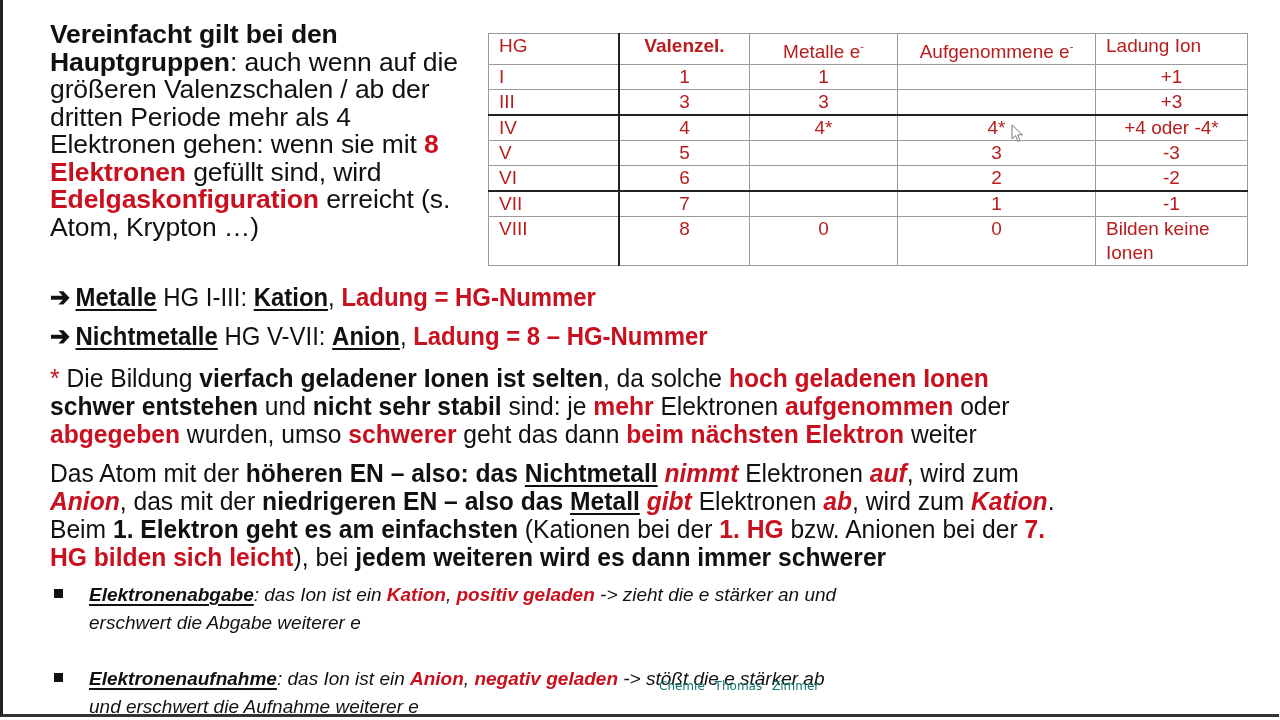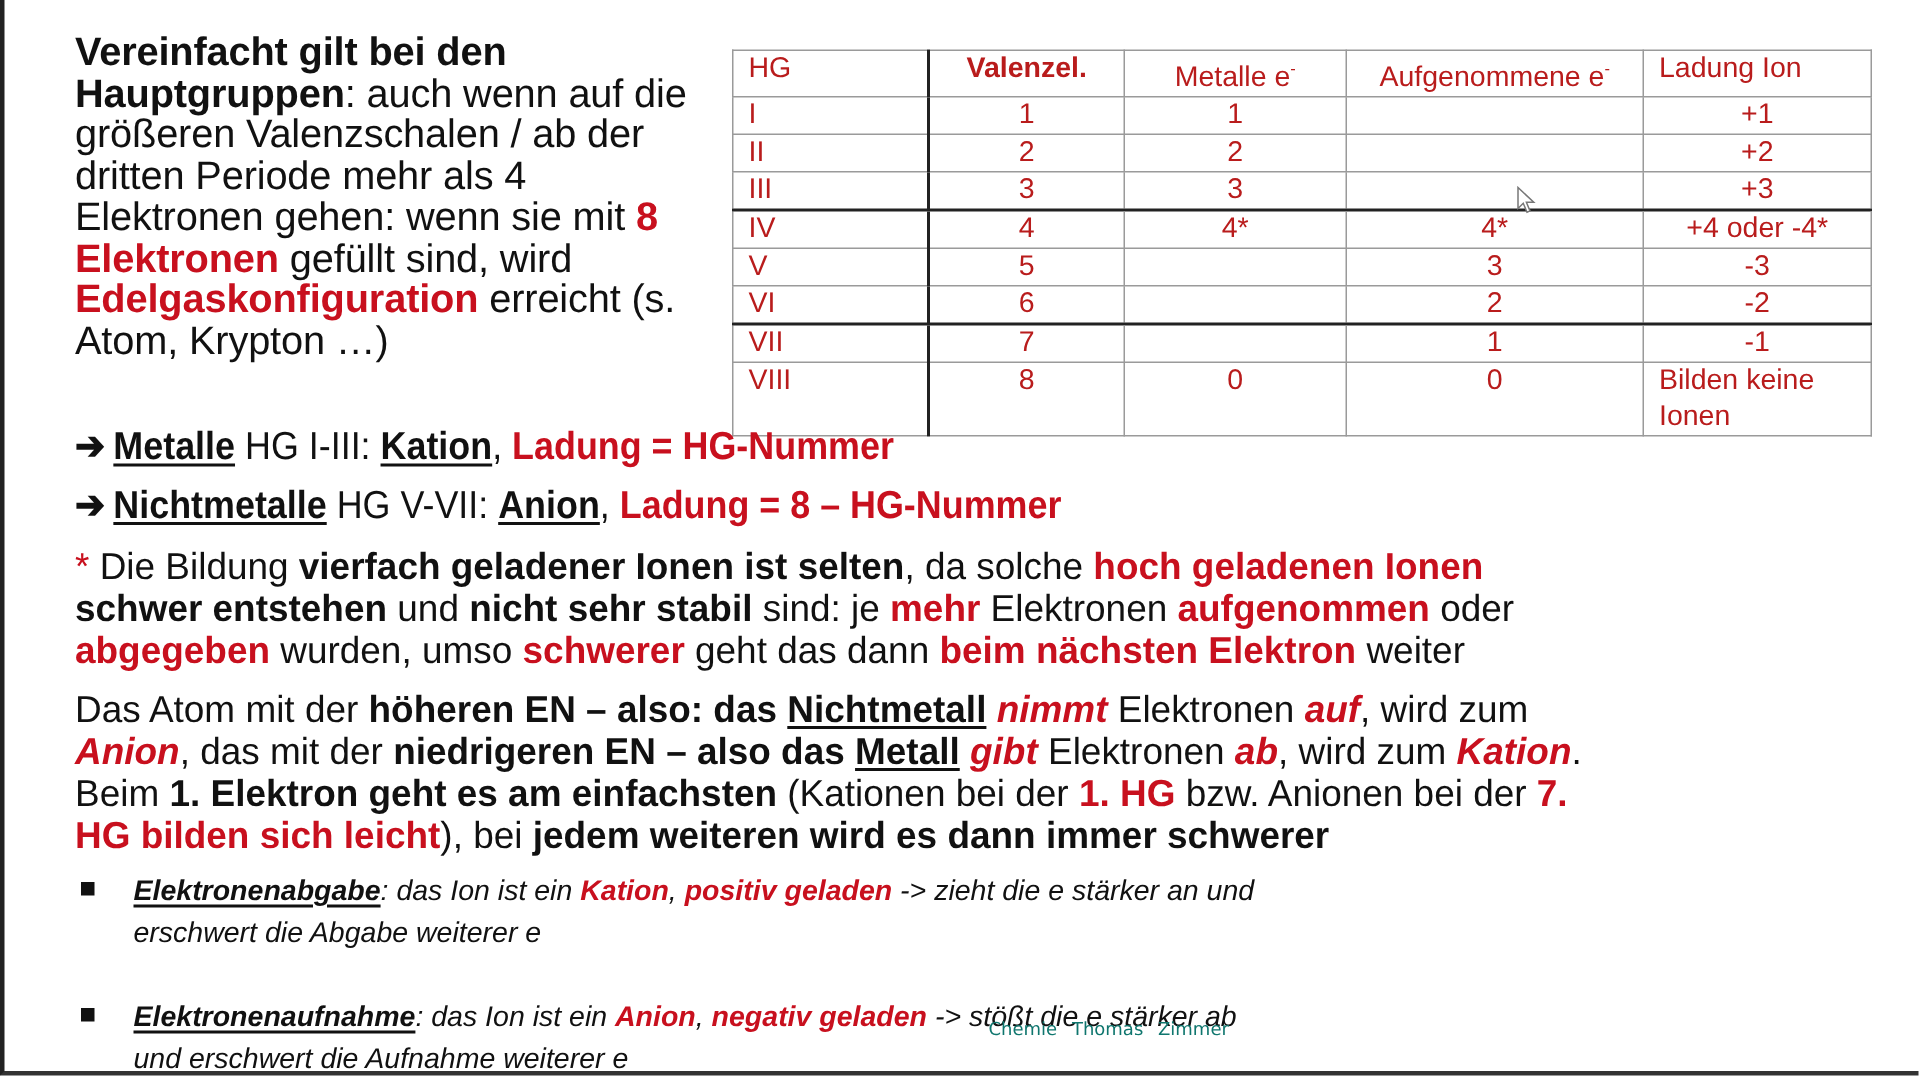--- a/index.html
+++ b/index.html
@@ -96,27 +96,20 @@
     <td class="col5">Ladung Ion</td>
   </tr>
   <tr>
     <td>I</td>
     <td class="c div-col">1</td>
     <td class="c">1</td>
     <td class="c"></td>
     <td class="c">+1</td>
   </tr>
   <tr>
-    <td>II</td>
-    <td class="c div-col">2</td>
-    <td class="c">2</td>
-    <td class="c"></td>
-    <td class="c">+2</td>
-  </tr>
-  <tr>
     <td>III</td>
     <td class="c div-col">3</td>
     <td class="c">3</td>
     <td class="c"></td>
     <td class="c">+3</td>
   </tr>
   <tr class="dark-top">
     <td>IV</td>
     <td class="c div-col">4</td>
     <td class="c">4*</td>

